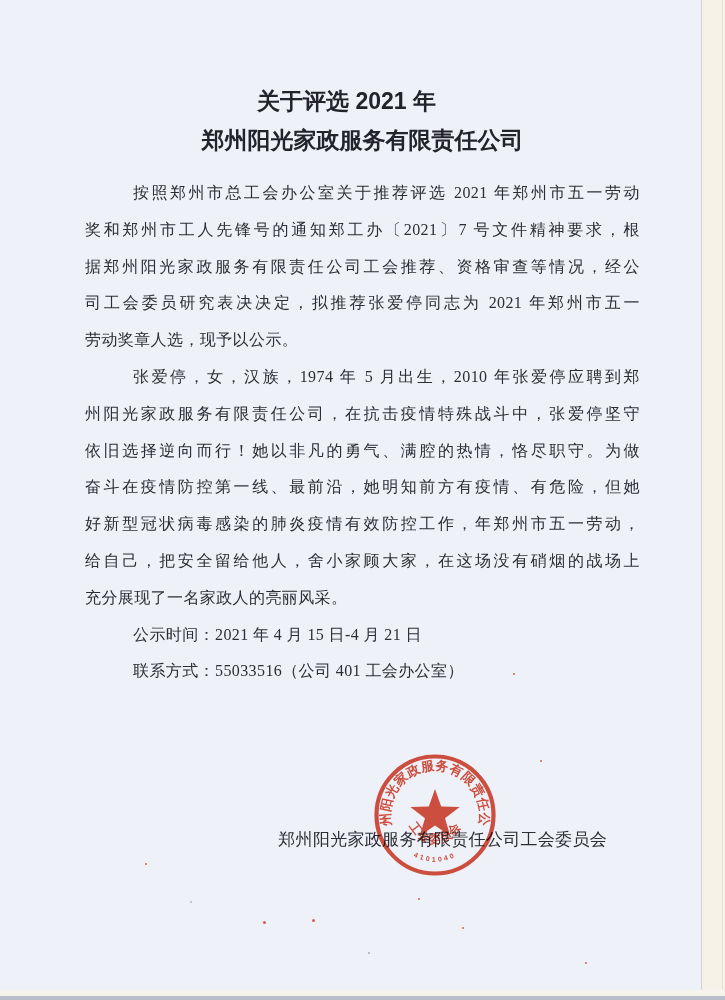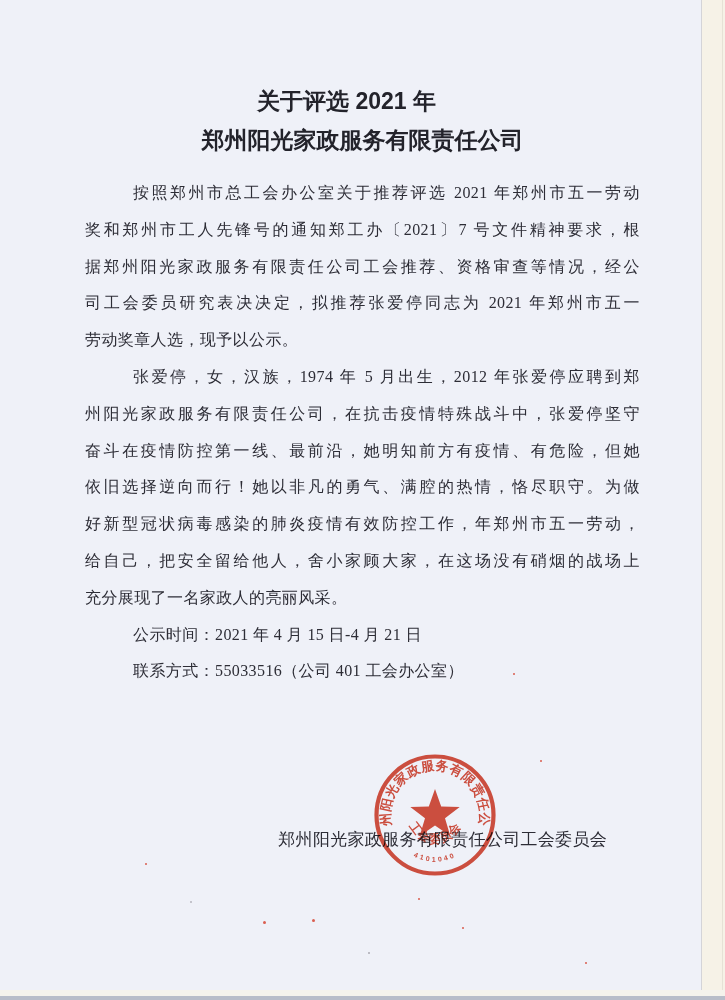--- a/index.html
+++ b/index.html
@@ -40,24 +40,24 @@
 
   <div class="title t1">关于评选 2021 年</div>
   <div class="title t2">郑州阳光家政服务有限责任公司</div>
 
   <div class="body-lines">
       <div class="line ind just">按照郑州市总工会办公室关于推荐评选 2021 年郑州市五一劳动</div>
       <div class="line just">奖和郑州市工人先锋号的通知郑工办〔2021〕7 号文件精神要求，根</div>
       <div class="line just">据郑州阳光家政服务有限责任公司工会推荐、资格审查等情况，经公</div>
       <div class="line just">司工会委员研究表决决定，拟推荐张爱停同志为 2021 年郑州市五一</div>
       <div class="line">劳动奖章人选，现予以公示。</div>
-      <div class="line ind just">张爱停，女，汉族，1974 年 5 月出生，2012 年张爱停应聘到郑</div>
+      <div class="line ind just">张爱停，女，汉族，1974 年 5 月出生，2010 年张爱停应聘到郑</div>
       <div class="line just">州阳光家政服务有限责任公司，在抗击疫情特殊战斗中，张爱停坚守</div>
+      <div class="line just">依旧选择逆向而行！她以非凡的勇气、满腔的热情，恪尽职守。为做</div>
       <div class="line just">奋斗在疫情防控第一线、最前沿，她明知前方有疫情、有危险，但她</div>
-      <div class="line just">依旧选择逆向而行！她以非凡的勇气、满腔的热情，恪尽职守。为做</div>
       <div class="line just">好新型冠状病毒感染的肺炎疫情有效防控工作，年郑州市五一劳动，</div>
       <div class="line just">给自己，把安全留给他人，舍小家顾大家，在这场没有硝烟的战场上</div>
       <div class="line">充分展现了一名家政人的亮丽风采。</div>
       <div class="line ind">公示时间：2021 年 4 月 15 日-4 月 21 日</div>
       <div class="line ind">联系方式：55033516（公司 401 工会办公室）</div>
     </div>
 
   <div class="sig-org">郑州阳光家政服务有限责任公司工会委员会</div>
 
   <svg class="seal" viewBox="0 0 124 124" xmlns="http://www.w3.org/2000/svg">

